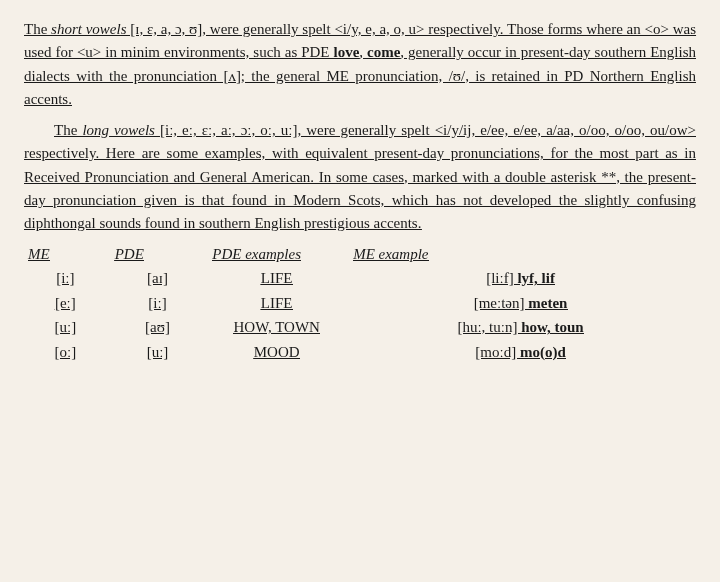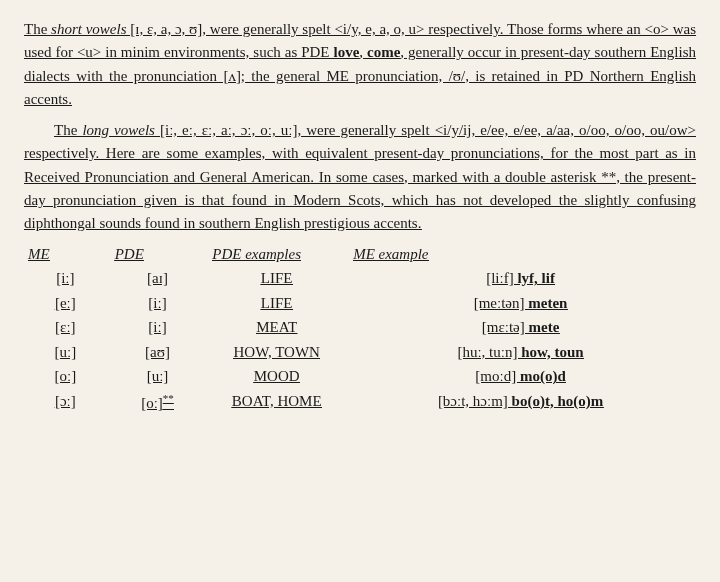--- a/index.html
+++ b/index.html
@@ -80,37 +80,25 @@
       <td>LIFE</td>
       <td>[liːf] <strong>lyf, lif</strong></td>
     </tr>
     <tr>
       <td>[eː]</td>
       <td>[iː]</td>
       <td>LIFE</td>
       <td>[meːtən] <strong>meten</strong></td>
     </tr>
     <tr>
-      <td>[ɛː]</td>
-      <td>[iː]</td>
-      <td>MEAT</td>
-      <td>[mɛːtə] <strong>mete</strong></td>
-    </tr>
-    <tr>
       <td>[uː]</td>
       <td>[aʊ]</td>
       <td>HOW, TOWN</td>
       <td>[huː, tuːn] <strong>how, toun</strong></td>
     </tr>
     <tr>
       <td>[oː]</td>
       <td>[uː]</td>
       <td>MOOD</td>
       <td>[moːd] <strong>mo(o)d</strong></td>
     </tr>
-    <tr>
-      <td>[ɔː]</td>
-      <td>[oː]<sup>**</sup></td>
-      <td>BOAT, HOME</td>
-      <td>[bɔːt, hɔːm] <strong>bo(o)t, ho(o)m</strong></td>
-    </tr>
   </tbody>
 </table>
 
 </body></html>

